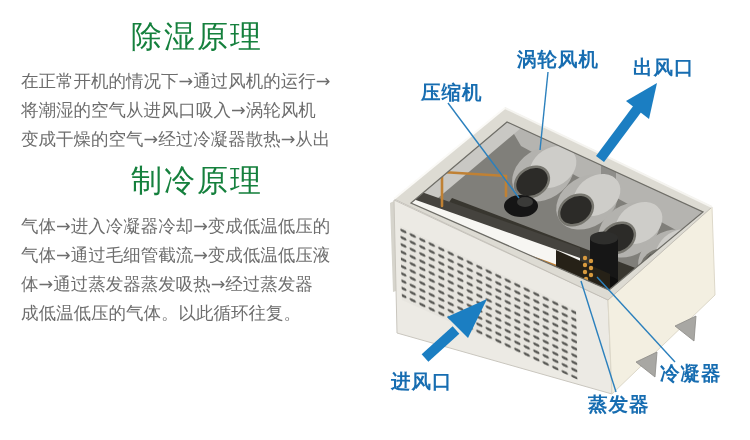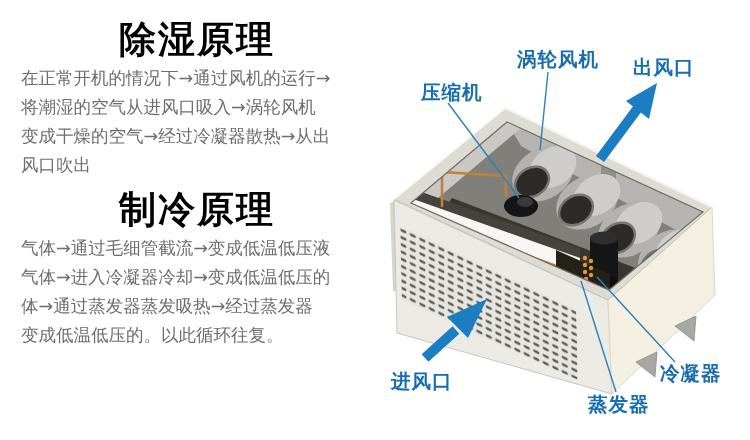--- a/index.html
+++ b/index.html
@@ -2,24 +2,24 @@
 <html><head>
 <meta charset="utf-8">
 <style>
   html,body{margin:0;padding:0;}
   body{
     width:750px;height:440px;position:relative;overflow:hidden;
     background:#ffffff;font-family:"DejaVu Sans","Liberation Sans",sans-serif;
   }
   .left-col{position:absolute;left:21px;top:10px;width:352px;}
   .sec-title{
-    margin:6px 0 0 0;font-size:37px;line-height:1.3;font-weight:700;
-    color:#000000;text-align:center;letter-spacing:2px;
+    margin:6px 0 0 0;font-size:31px;line-height:1.3;font-weight:400;
+    color:#15803d;text-align:center;letter-spacing:2px;
   }
-  .sec-para{font-size:17.5px;line-height:29px;color:#6d6d6d;}
+  .sec-para{margin-top:11px;font-size:17.5px;line-height:29px;color:#6d6d6d;}
   .sec-para div{white-space:nowrap;}
   .illustration{position:absolute;left:0;top:0;width:750px;height:440px;}
   svg text.callout{
     font-family:"DejaVu Sans","Liberation Sans",sans-serif;
     font-size:19.5px;font-weight:600;fill:#176db1;letter-spacing:1px;
   }
 </style>
 </head>
 <body>
 
@@ -137,22 +137,21 @@
   <text class="callout" x="588" y="411">蒸发器</text>
   <text class="callout" x="660" y="380">冷凝器</text>
 </svg>
 
 <div class="left-col">
   <h1 class="sec-title">除湿原理</h1>
   <div class="sec-para">
       <div>在正常开机的情况下→通过风机的运行→</div>
       <div>将潮湿的空气从进风口吸入→涡轮风机</div>
       <div>变成干燥的空气→经过冷凝器散热→从出</div>
-      <div>风口吹出</div>
     </div>
   <h1 class="sec-title">制冷原理</h1>
   <div class="sec-para">
+      <div>气体→进入冷凝器冷却→变成低温低压的</div>
       <div>气体→通过毛细管截流→变成低温低压液</div>
-      <div>气体→进入冷凝器冷却→变成低温低压的</div>
       <div>体→通过蒸发器蒸发吸热→经过蒸发器</div>
-      <div>变成低温低压的。以此循环往复。</div>
+      <div>成低温低压的气体。以此循环往复。</div>
     </div>
 </div>
 
 </body></html>

